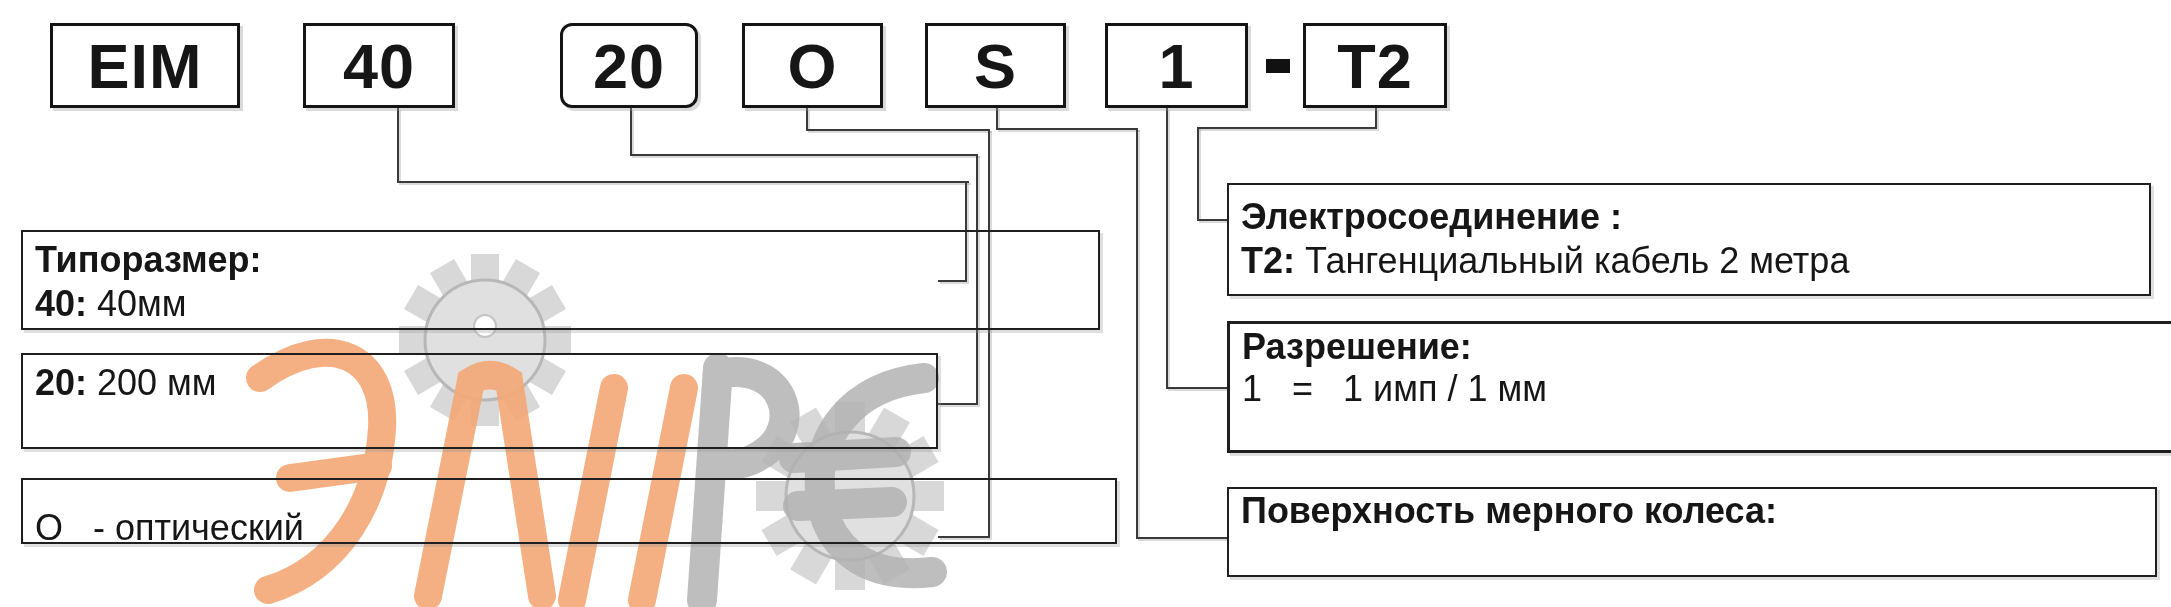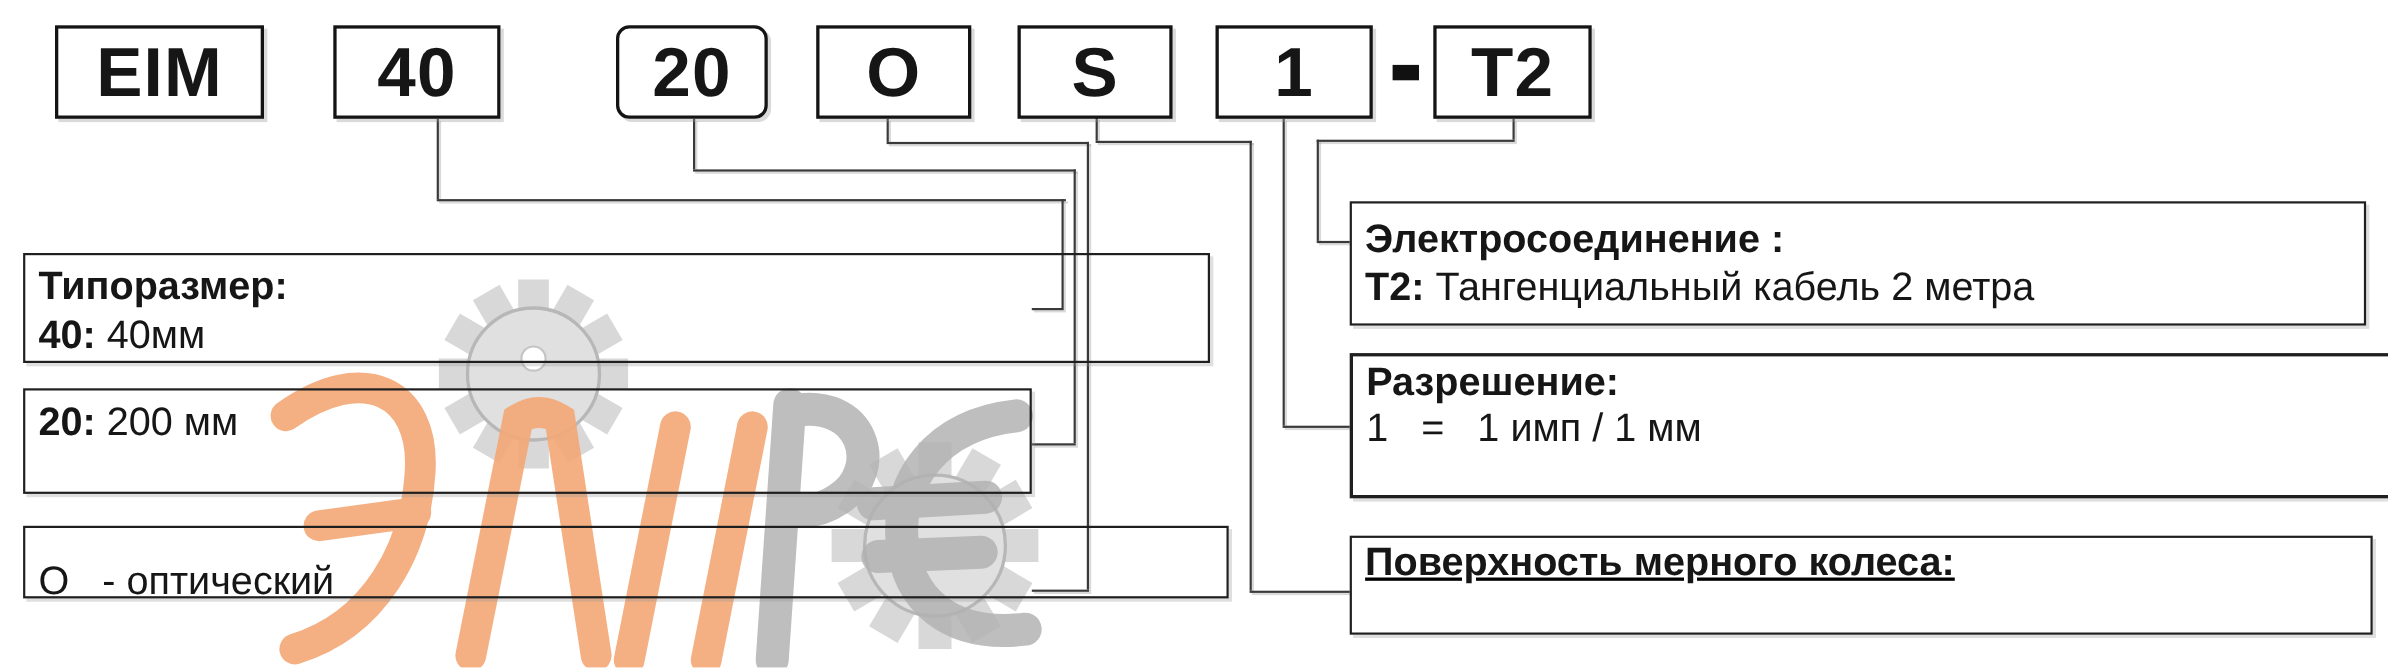--- a/index.html
+++ b/index.html
@@ -39,21 +39,21 @@
     font-size:36px;color:#161616;line-height:44px;white-space:pre;
   }
   .b{font-weight:700;}
   .box-L1{left:21px;top:230px;width:1079px;height:100px;}
   .box-L2{left:21px;top:353px;width:917px;height:96px;}
   .box-L3{left:21px;top:478px;width:1096px;height:66px;padding-top:27px;}
   .box-L3 div{line-height:42px;}
   .box-R1{left:1227px;top:183px;width:924px;height:113px;padding-top:10px;line-height:45px;}
   .box-R2{left:1227px;top:321px;width:1052px;height:132px;padding-top:2px;border-width:3px;}
   .box-R2 div{line-height:42px;}
-  .box-R3{left:1227px;top:487px;width:930px;height:90px;padding-top:2px;text-decoration:underline;}
+  .box-R3{left:1227px;top:487px;width:930px;height:90px;padding-top:2px;}
   .box-R3 div{line-height:40px;}
 </style>
 </head>
 <body>
 
 <div class="canvas">
 
   <svg class="wm" width="870" height="379" viewBox="0 0 870 379">
     <g opacity="0.93">
 

